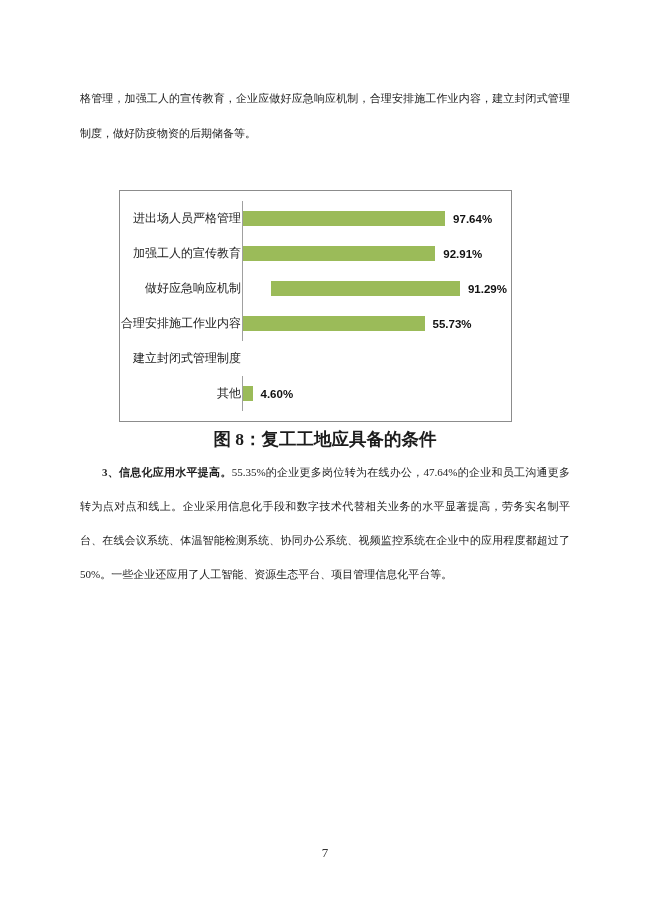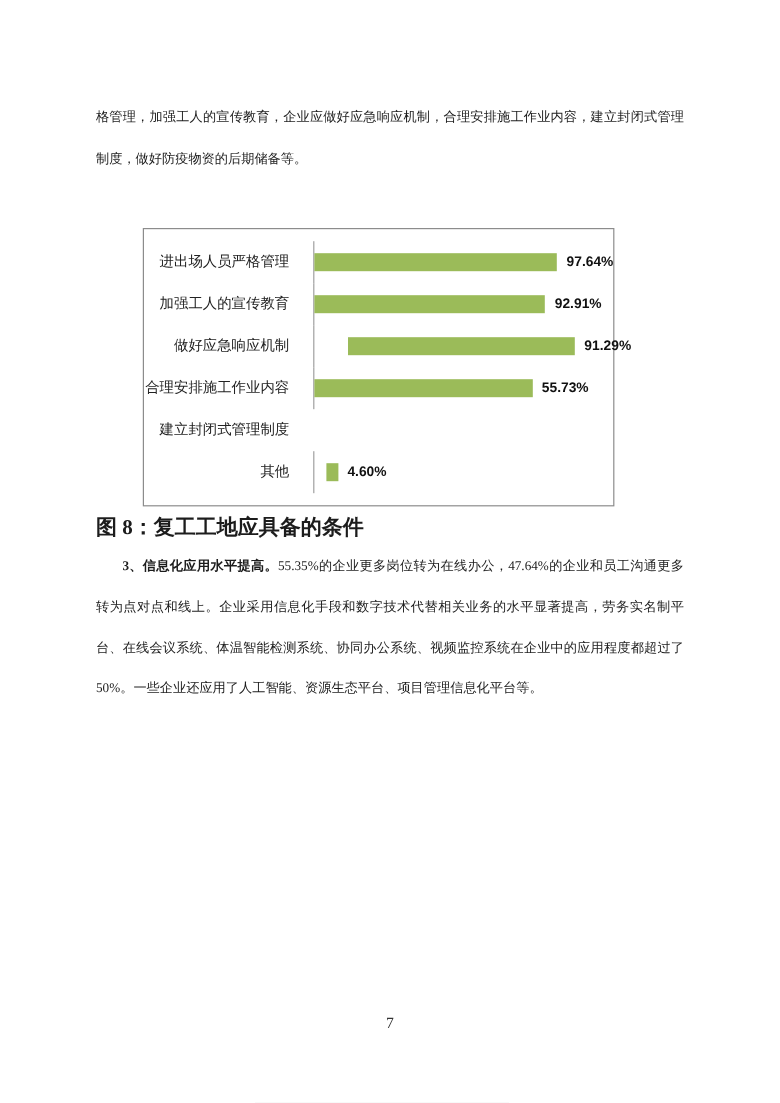--- a/index.html
+++ b/index.html
@@ -42,21 +42,21 @@
     font-family: "Liberation Sans", sans-serif;
   }
   .chart-rows { margin-top: 10px; }
   .chart-row {
     display: flex;
     align-items: center;
     height: 35px;
   }
   .cat-label {
     width: 121px;
-    padding-right: 20px;
+    padding-right: 1px;
     flex: 0 0 auto;
     text-align: right;
     font-size: 12px;
     color: #222222;
     white-space: nowrap;
   }
   .bar-cell {
     flex: 1 1 auto;
     align-self: stretch;
     display: flex;
@@ -74,21 +74,21 @@
     color: #111111;
     white-space: nowrap;
   }
 
   
   .caption {
     position: absolute;
     left: 80px;
     top: 424px;
     width: 490px;
-    text-align: left;
+    text-align: center;
     font-size: 17.5px;
     font-weight: bold;
     color: #1c1c1c;
     line-height: 30px;
   }
 
   
   .pageno {
     position: absolute;
     left: 0;
@@ -134,21 +134,21 @@
           <div class="bar-cell" style="border-left-color: rgb(160, 160, 160);">
             <div class="bar" style="width: 181.518px; background: rgb(155, 187, 89);"></div>
             <span class="val-label">55.73%</span>
           </div>
         </div>
         <div class="chart-row">
           <span class="cat-label">建立封闭式管理制度</span>
         </div>
         <div class="chart-row">
           <span class="cat-label">其他</span>
-          <div class="bar-cell" style="border-left-color: rgb(160, 160, 160); padding-left: 10px;">
+          <div class="bar-cell" style="border-left-color: rgb(160, 160, 160);">
             <div class="bar" style="width: 9.522px; background: rgb(155, 187, 89);"></div>
             <span class="val-label">4.60%</span>
           </div>
         </div>
       </div>
   </div>
 
   <div class="caption">图 8：复工工地应具备的条件</div>
 
   <p class="para para2"><span class="lead">3、信息化应用水平提高。</span><span>55.35%的企业更多岗位转为在线办公，47.64%的企业和员工沟通更多转为点对点和线上。企业采用信息化手段和数字技术代替相关业务的水平显著提高，劳务实名制平台、在线会议系统、体温智能检测系统、协同办公系统、视频监控系统在企业中的应用程度都超过了 50%。一些企业还应用了人工智能、资源生态平台、项目管理信息化平台等。</span></p>

